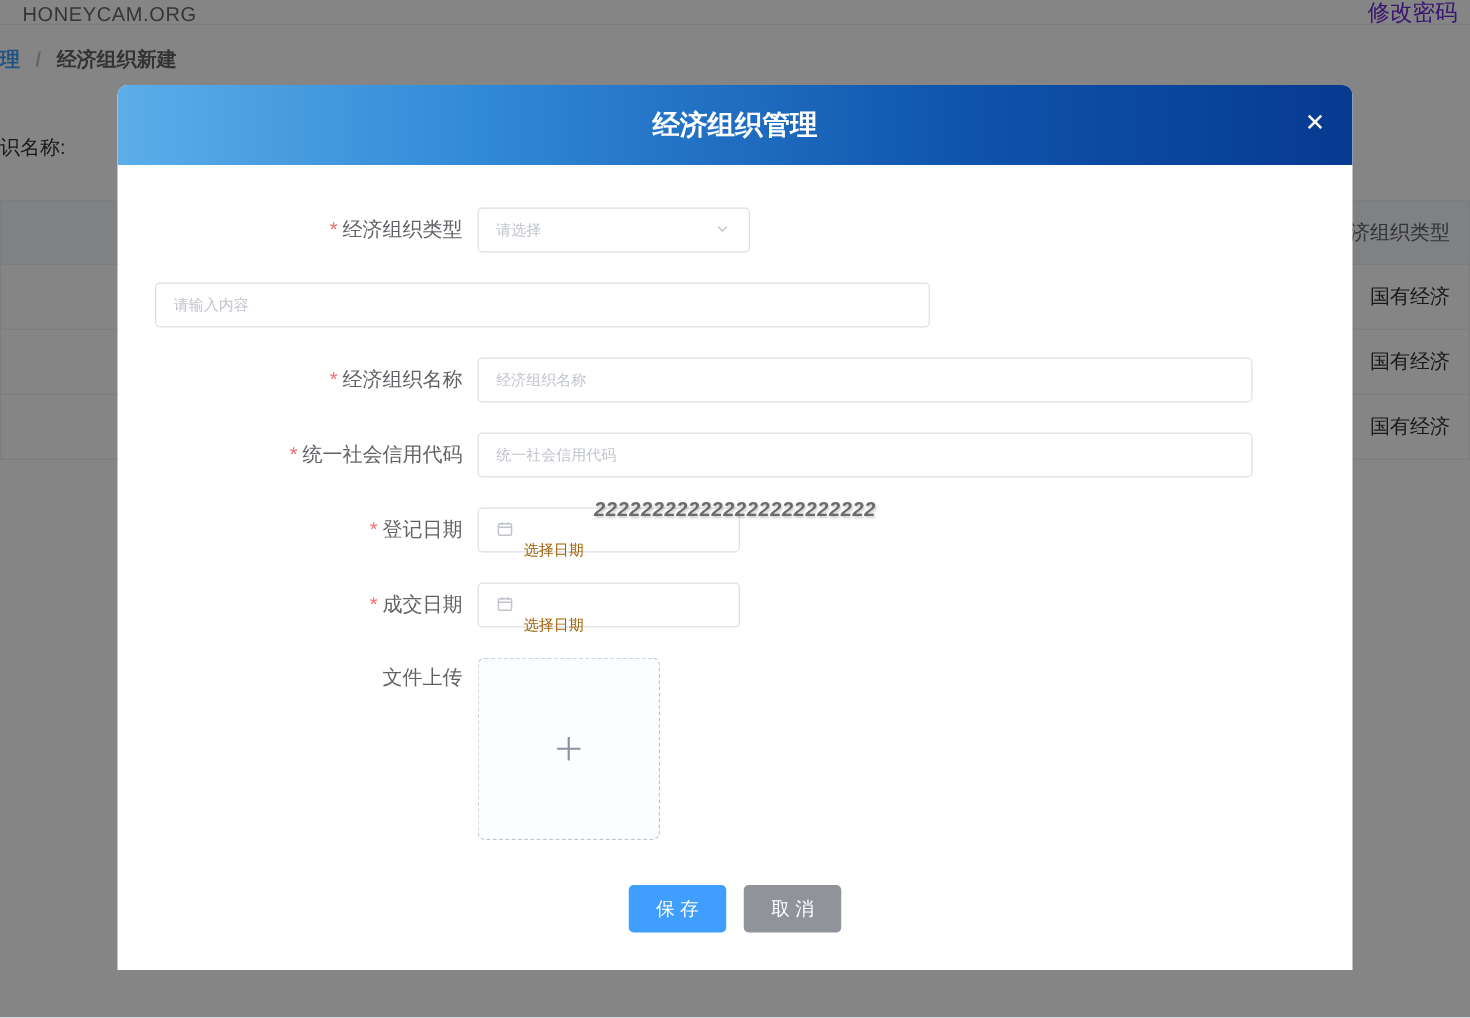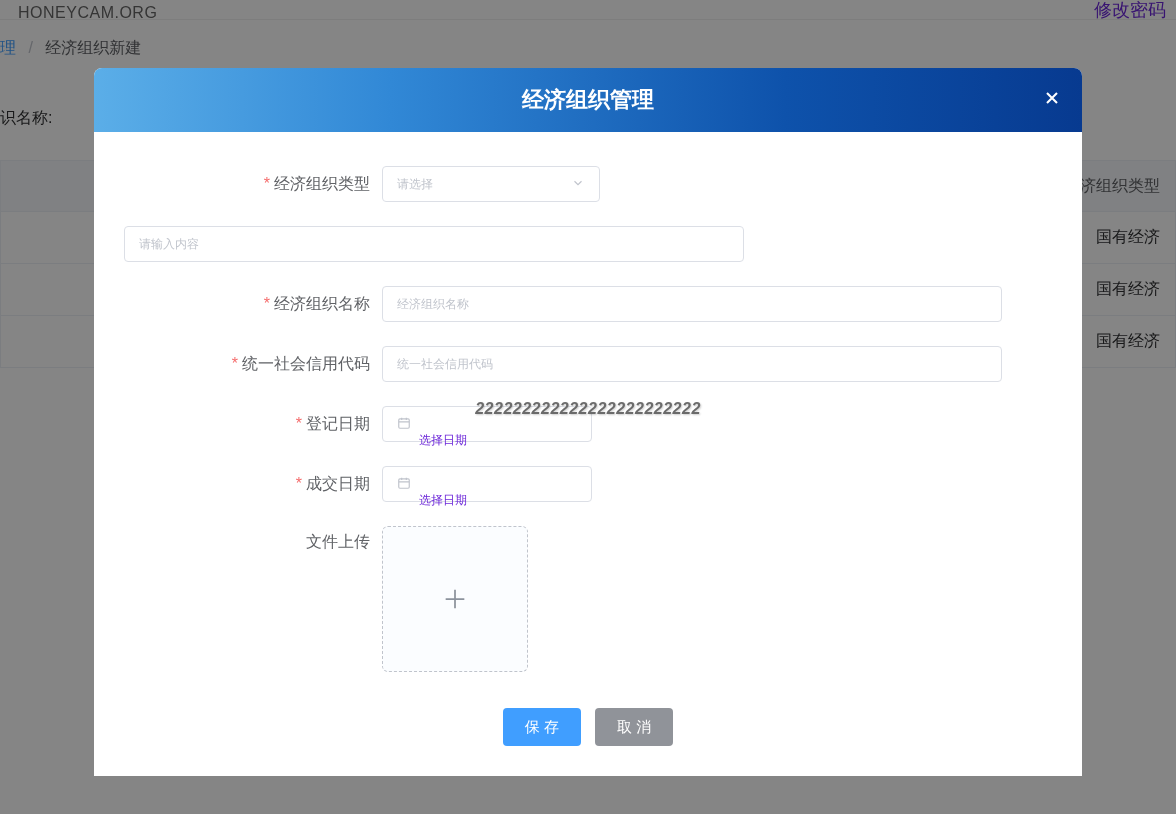--- a/index.html
+++ b/index.html
@@ -36,20 +36,21 @@
       justify-content: flex-end;
       align-items: center;
       padding-right: 10px;
     }
     .bg-header span { font-size: 18px; color: #6d28d9; }
     .bg-breadcrumb {
       font-size: 16px;
       color: #409eff;
       padding-left: 0;
       margin-top: 18px;
+      font-weight: bold;
     }
     .bg-breadcrumb .sep { color: #c0c4cc; margin: 0 8px; }
     .bg-breadcrumb .current { color: #606266; }
     .bg-filter-label {
       position: absolute;
       top: 108px;
       left: 0;
       font-size: 16px;
       color: #303133;
     }
@@ -168,21 +169,21 @@
     .select-input .placeholder { color: #c0c4cc; }
     .select-arrow svg { width: 14px; height: 14px; color: #c0c4cc; }
     
     .text-input { width: 620px; }
     .text-input::placeholder { color: #c0c4cc; }
     input.text-input { outline: none; }
     input.text-input::placeholder { color: #c0c4cc; }
     
     .date-input { width: 210px; cursor: pointer; gap: 8px; }
     .date-input .icon svg { width: 14px; height: 14px; color: #c0c4cc; }
-    .date-input .placeholder { color: #6d28d9; margin-top: 33px; }
+    .date-input .placeholder { color: #a16207; margin-top: 33px; }
     
     .upload-box {
       width: 146px;
       height: 146px;
       border: 1px dashed #c0c4cc;
       border-radius: 6px;
       display: flex;
       align-items: center;
       justify-content: center;
       cursor: pointer;

